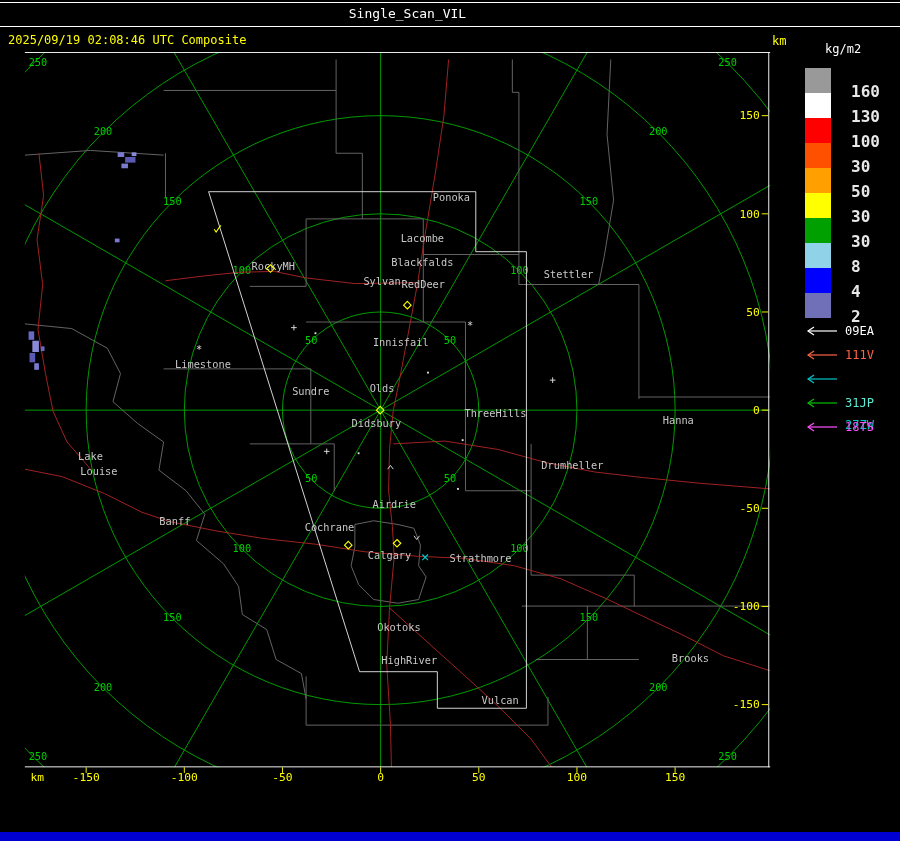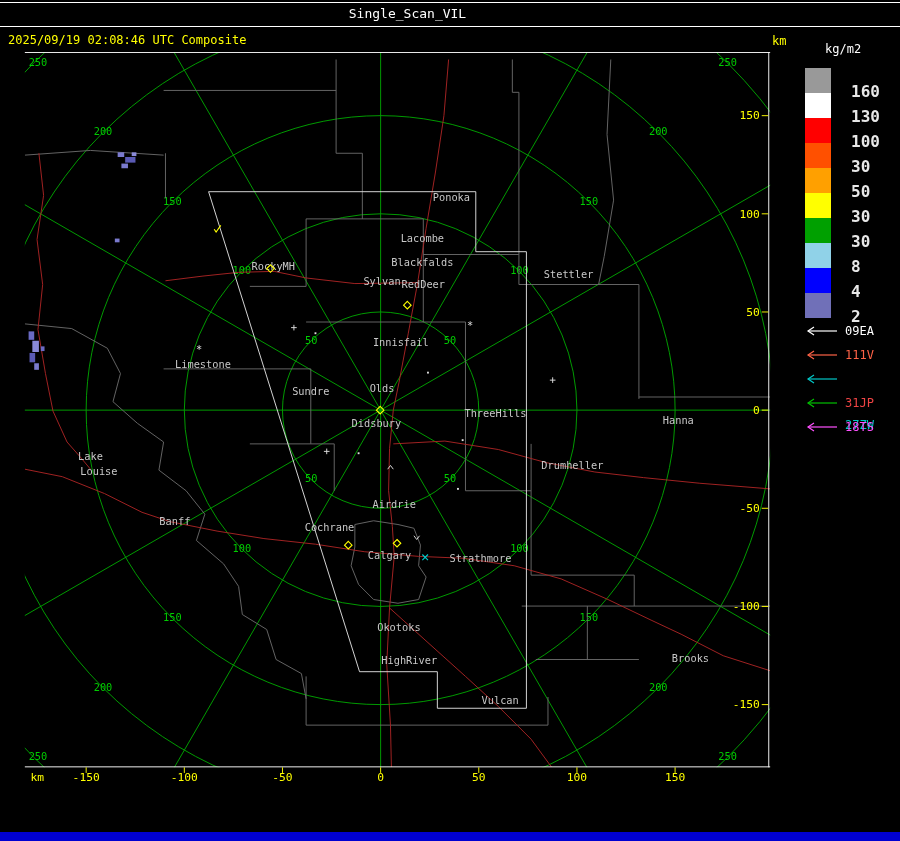--- a/index.html
+++ b/index.html
@@ -261,21 +261,21 @@
           <line x1="7" y1="6" x2="36" y2="6" stroke="#00c8c8" stroke-width="1.2"></line>
           <polyline points="13,2 7,6 13,10" fill="none" stroke="#00c8c8" stroke-width="1.2"></polyline>
         </svg>
         <div class="pointer-label" style="color: rgb(0, 200, 200); margin-top: 46px;">27ZW</div>
       </div>
       <div class="pointer-row" style="top: 394px;">
         <svg width="40" height="12">
           <line x1="7" y1="6" x2="36" y2="6" stroke="#00c000" stroke-width="1.2"></line>
           <polyline points="13,2 7,6 13,10" fill="none" stroke="#00c000" stroke-width="1.2"></polyline>
         </svg>
-        <div class="pointer-label" style="color: #ef4444;">31JP</div>
+        <div class="pointer-label" style="color: #5eead4;">31JP</div>
       </div>
       <div class="pointer-row" style="top: 418px; text-align: right;">
         <svg width="40" height="12">
           <line x1="7" y1="6" x2="36" y2="6" stroke="#ff50ff" stroke-width="1.2"></line>
           <polyline points="13,2 7,6 13,10" fill="none" stroke="#ff50ff" stroke-width="1.2"></polyline>
         </svg>
         <div class="pointer-label" style="color: rgb(255, 80, 255);">18TS</div>
       </div>
     </div>
 </div>

